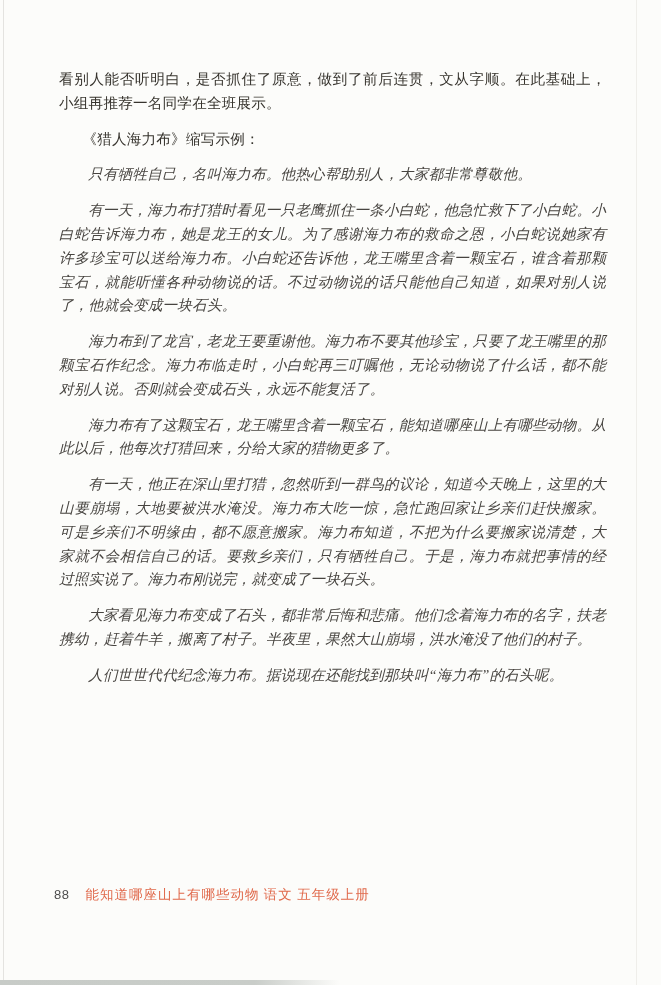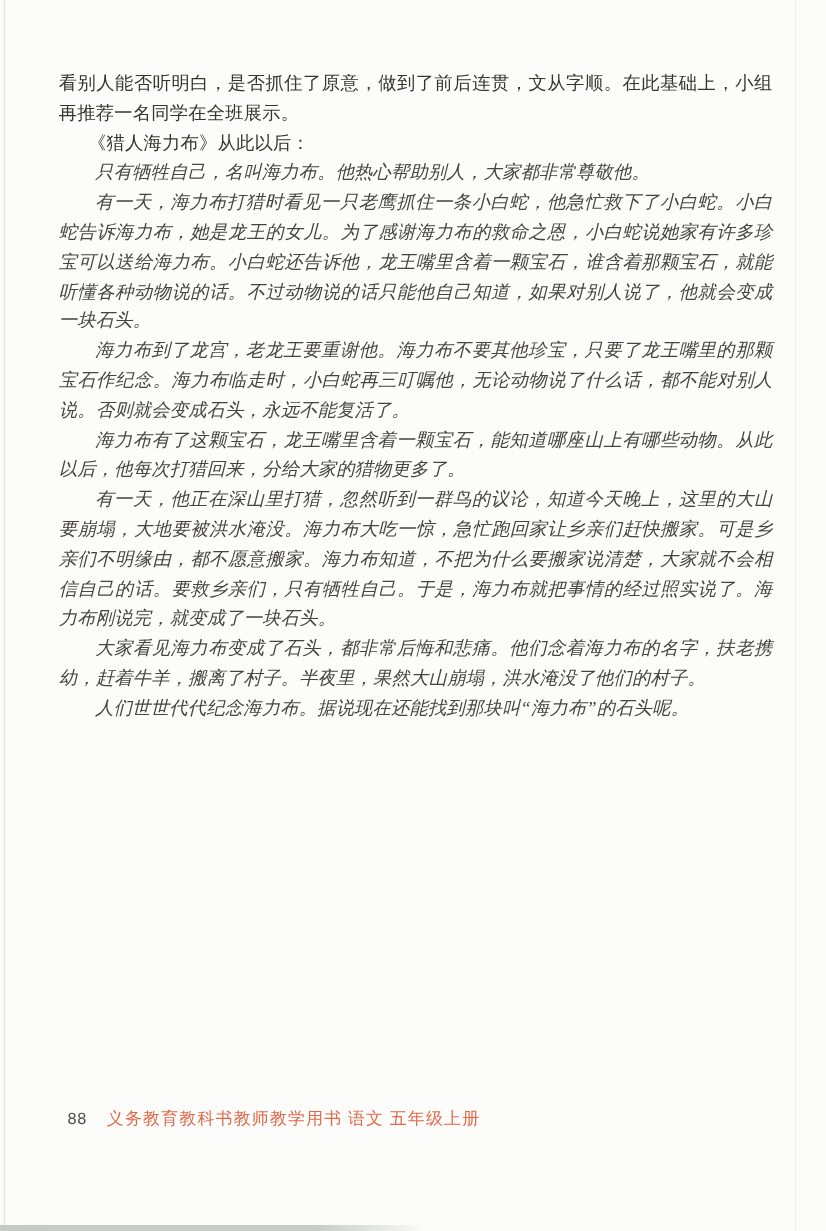--- a/index.html
+++ b/index.html
@@ -38,21 +38,21 @@
     left: 47px;
     top: 56px;
     width: 571px;
     font-size: 14.6px;
     line-height: 23.8px;
     text-align: justify;
     letter-spacing: 0.2px;
     color: #38352f;
   }
   .content p {
-    margin: 0;
+    margin: 12px;
     padding: 0;
   }
   .p-song {
     font-family: "Liberation Serif", "DejaVu Serif", serif;
     color: #37342e;
   }
   .p-kai {
     
     font-family: "Liberation Serif", "DejaVu Serif", serif;
     font-style: italic;
@@ -84,26 +84,26 @@
 </style>
 </head>
 <body>
 
 <div class="edge-left"></div>
 <div class="edge-right"></div>
 <div class="edge-bottom"></div>
 
 <div class="content">
   <p class="p-song">看别人能否听明白，是否抓住了原意，做到了前后连贯，文从字顺。在此基础上，小组再推荐一名同学在全班展示。</p>
-  <p class="p-song indent-bracket">《猎人海力布》从此以后：</p>
+  <p class="p-song indent-bracket">《猎人海力布》缩写示例：</p>
   <p class="p-kai indent-2">只有牺牲自己，名叫海力布。他热心帮助别人，大家都非常尊敬他。</p>
   <p class="p-kai indent-2">有一天，海力布打猎时看见一只老鹰抓住一条小白蛇，他急忙救下了小白蛇。小白蛇告诉海力布，她是龙王的女儿。为了感谢海力布的救命之恩，小白蛇说她家有许多珍宝可以送给海力布。小白蛇还告诉他，龙王嘴里含着一颗宝石，谁含着那颗宝石，就能听懂各种动物说的话。不过动物说的话只能他自己知道，如果对别人说了，他就会变成一块石头。</p>
   <p class="p-kai indent-2">海力布到了龙宫，老龙王要重谢他。海力布不要其他珍宝，只要了龙王嘴里的那颗宝石作纪念。海力布临走时，小白蛇再三叮嘱他，无论动物说了什么话，都不能对别人说。否则就会变成石头，永远不能复活了。</p>
   <p class="p-kai indent-2">海力布有了这颗宝石，龙王嘴里含着一颗宝石，能知道哪座山上有哪些动物。从此以后，他每次打猎回来，分给大家的猎物更多了。</p>
   <p class="p-kai indent-2">有一天，他正在深山里打猎，忽然听到一群鸟的议论，知道今天晚上，这里的大山要崩塌，大地要被洪水淹没。海力布大吃一惊，急忙跑回家让乡亲们赶快搬家。可是乡亲们不明缘由，都不愿意搬家。海力布知道，不把为什么要搬家说清楚，大家就不会相信自己的话。要救乡亲们，只有牺牲自己。于是，海力布就把事情的经过照实说了。海力布刚说完，就变成了一块石头。</p>
   <p class="p-kai indent-2">大家看见海力布变成了石头，都非常后悔和悲痛。他们念着海力布的名字，扶老携幼，赶着牛羊，搬离了村子。半夜里，果然大山崩塌，洪水淹没了他们的村子。</p>
   <p class="p-kai indent-2">人们世世代代纪念海力布。据说现在还能找到那块叫“海力布”的石头呢。</p>
 </div>
 
 <div class="footer">
   <span class="page-number">88</span>
-  <span class="book-title">义务教育教科书教师教学用书 语文 五年级上册</span>
+  <span class="book-title">能知道哪座山上有哪些动物 语文 五年级上册</span>
 </div>
 
 </body></html>

